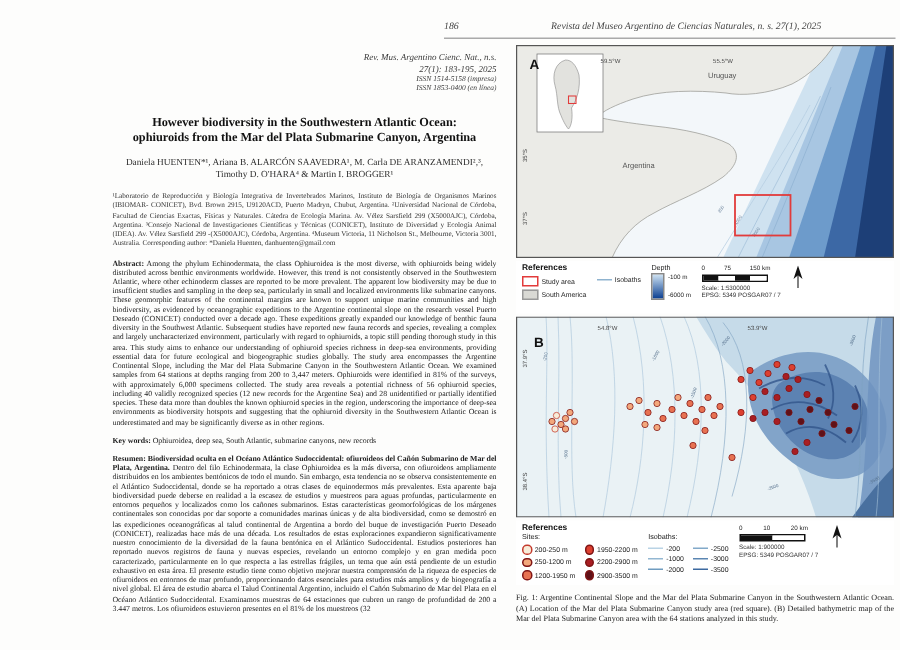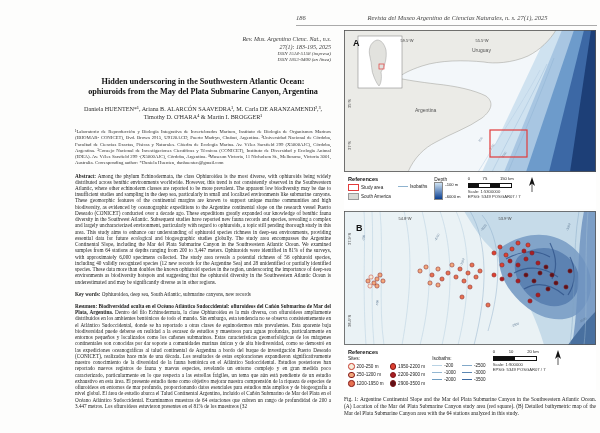--- a/index.html
+++ b/index.html
@@ -62,22 +62,22 @@
 
 <div class="leftcol">
   <div class="cite">
     <div>Rev. Mus. Argentino Cienc. Nat., n.s.</div>
     <div>27(1): 183-195, 2025</div>
     <div class="issn">ISSN 1514-5158 (impresa)</div>
     <div class="issn">ISSN 1853-0400 (en línea)</div>
   </div>
 
   <div class="title">
-    <div>Hidden underscoring in the Southwestern Atlantic Ocean:</div>
-    <div>ophiuroids from the May del Plata Submarine Canyon, Argentina</div>
+    <div>However biodiversity in the Southwestern Atlantic Ocean:</div>
+    <div>ophiuroids from the Mar del Plata Submarine Canyon, Argentina</div>
   </div>
 
   <div class="authors">
     <div>Daniela HUENTEN*¹, Ariana B. ALARCÓN SAAVEDRA¹, M. Carla DE ARANZAMENDI²,³,</div>
     <div>Timothy D. O'HARA⁴ &amp; Martin I. BROGGER¹</div>
   </div>
 
   <div class="affil">¹Laboratorio de Reproducción y Biología Integrativa de Invertebrados Marinos, Instituto de Biología de Organismos Marinos (IBIOMAR- CONICET), Bvd. Brown 2915, U9120ACD, Puerto Madryn, Chubut, Argentina. ²Universidad Nacional de Córdoba, Facultad de Ciencias Exactas, Físicas y Naturales. Cátedra de Ecología Marina. Av. Vélez Sarsfield 299 (X5000AJC), Córdoba, Argentina. ³Consejo Nacional de Investigaciones Científicas y Técnicas (CONICET), Instituto de Diversidad y Ecología Animal (IDEA). Av. Vélez Sarsfield 299 -(X5000AJC), Córdoba, Argentina. ⁴Museum Victoria, 11 Nicholson St., Melbourne, Victoria 3001, Australia. Corresponding author: *Daniela Huenten, danhuenten@gmail.com</div>
 
   <p class="para"><b>Abstract:</b> <span>Among the phylum Echinodermata, the class Ophiuroidea is the most diverse, with ophiuroids being widely distributed across benthic environments worldwide. However, this trend is not consistently observed in the Southwestern Atlantic, where other echinoderm classes are reported to be more prevalent. The apparent low biodiversity may be due to insufficient studies and sampling in the deep sea, particularly in small and localized environments like submarine canyons. These geomorphic features of the continental margins are known to support unique marine communities and high biodiversity, as evidenced by oceanographic expeditions to the Argentine continental slope on the research vessel Puerto Deseado (CONICET) conducted over a decade ago. These expeditions greatly expanded our knowledge of benthic fauna diversity in the Southwest Atlantic. Subsequent studies have reported new fauna records and species, revealing a complex and largely uncharacterized environment, particularly with regard to ophiuroids, a topic still pending thorough study in this area. This study aims to enhance our understanding of ophiuroid species richness in deep-sea environments, providing essential data for future ecological and biogeographic studies globally. The study area encompasses the Argentine Continental Slope, including the Mar del Plata Submarine Canyon in the Southwestern Atlantic Ocean. We examined samples from 64 stations at depths ranging from 200 to 3,447 meters. Ophiuroids were identified in 81% of the surveys, with approximately 6,000 specimens collected. The study area reveals a potential richness of 56 ophiuroid species, including 40 validly recognized species (12 new records for the Argentine Sea) and 28 unidentified or partially identified species. These data more than doubles the known ophiuroid species in the region, underscoring the importance of deep-sea environments as biodiversity hotspots and suggesting that the ophiuroid diversity in the Southwestern Atlantic Ocean is underestimated and may be significantly diverse as in other regions.</span></p>

